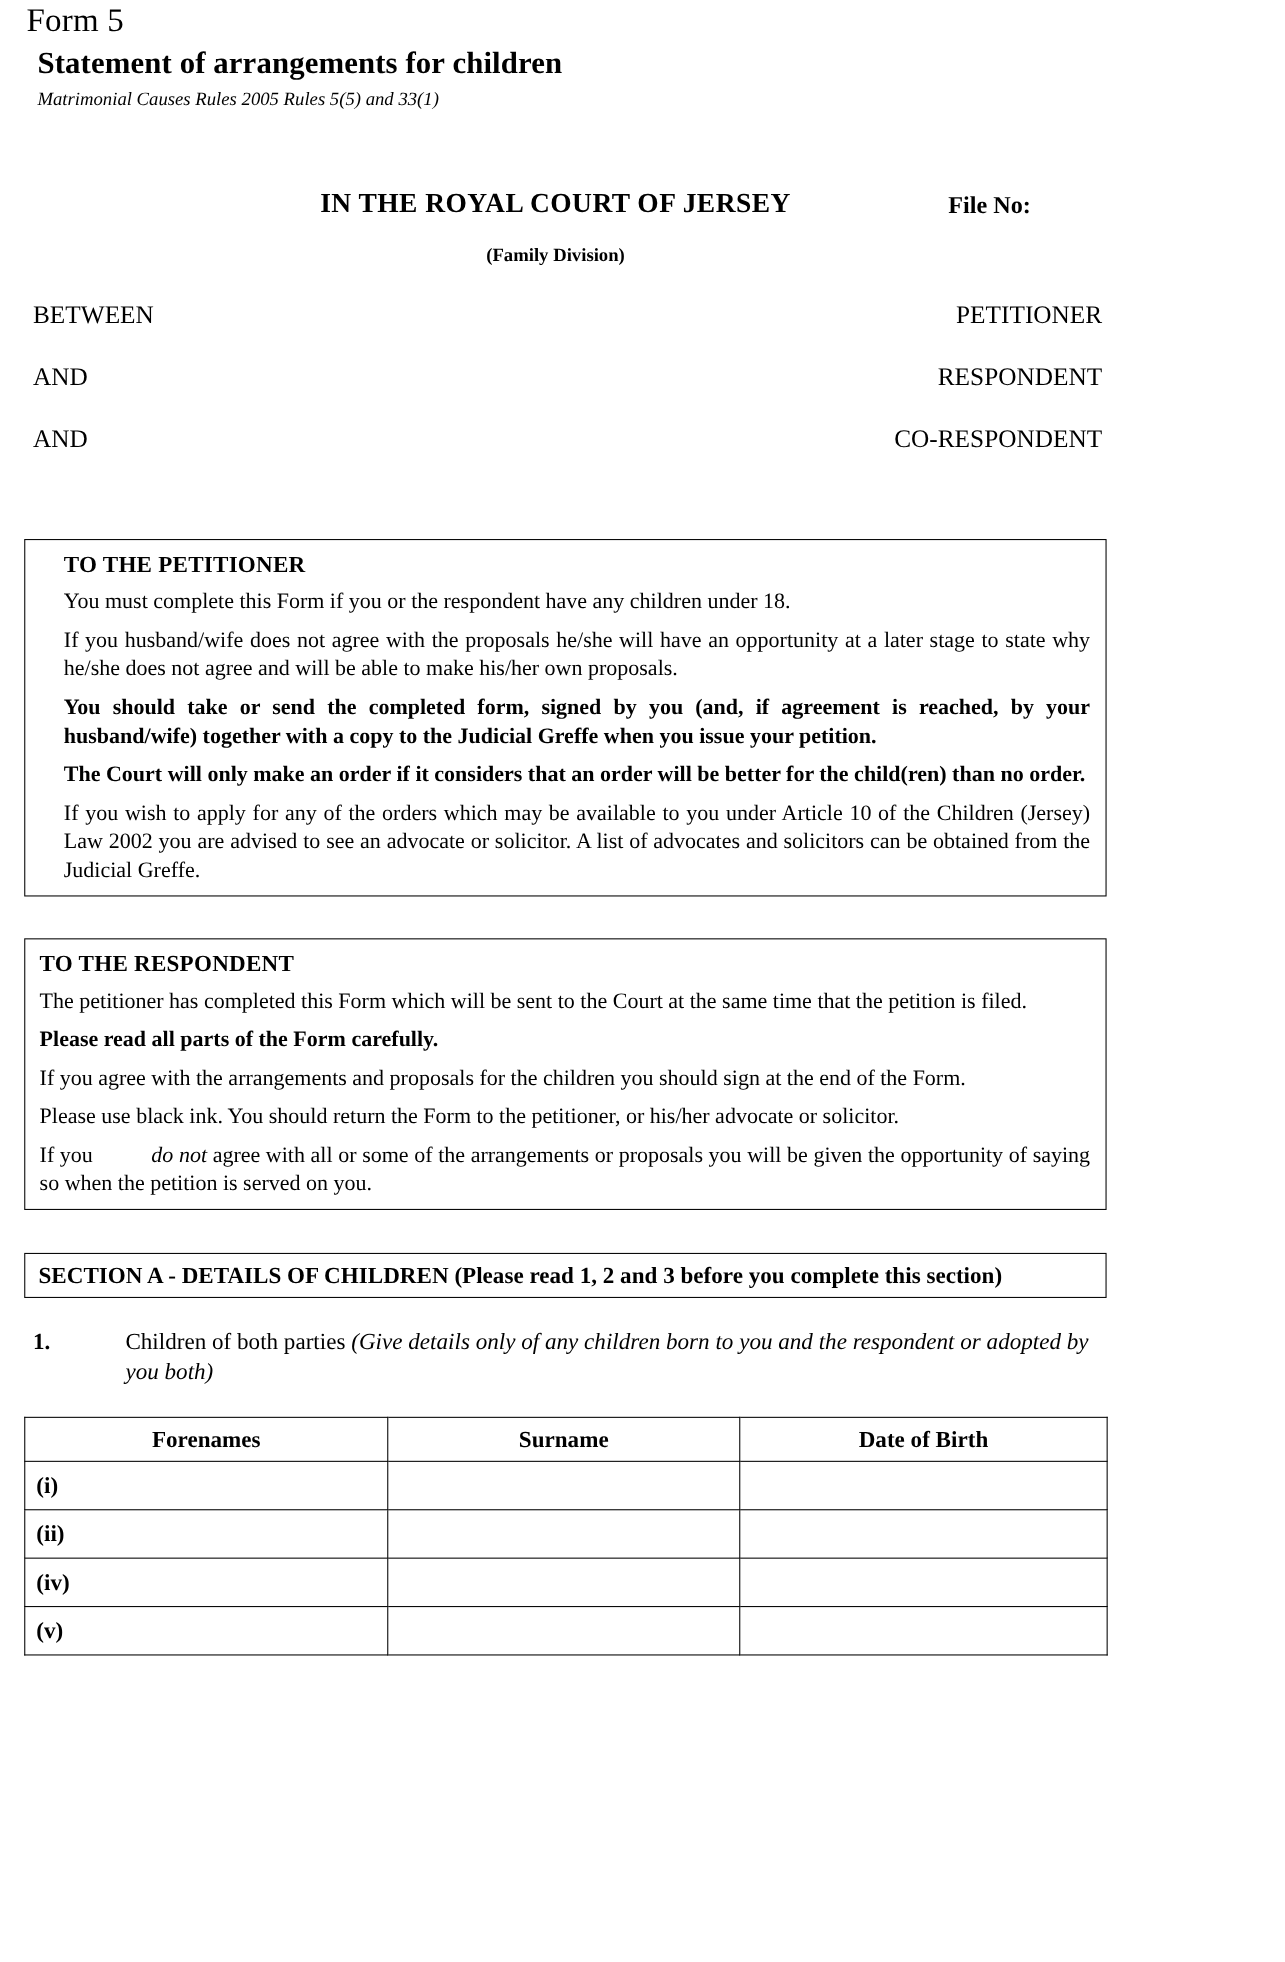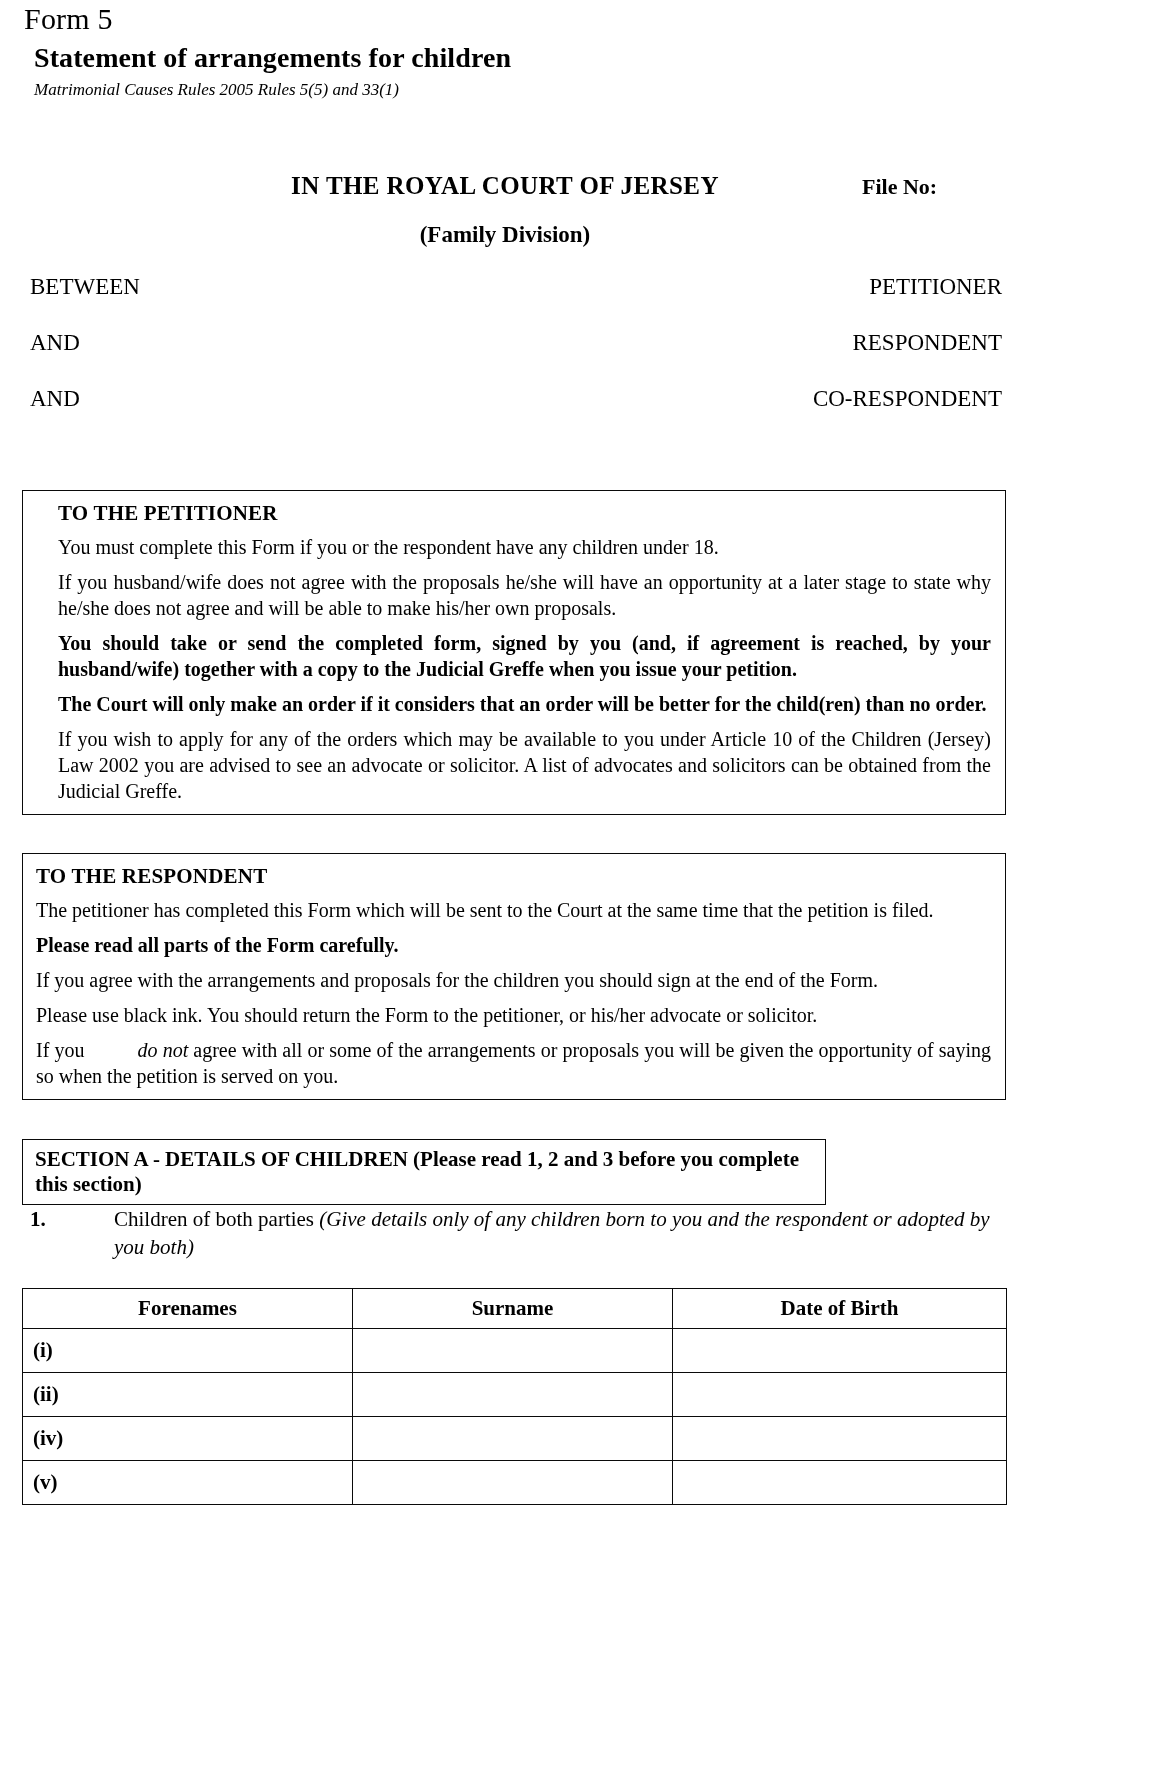--- a/index.html
+++ b/index.html
@@ -71,21 +71,21 @@
     top: 2px;
     font-size: 22px;
     font-weight: bold;
   }
   .division {
     position: absolute;
     left: 0;
     top: 222px;
     width: 1010px;
     text-align: center;
-    font-size: 23px;
+    font-size: 17px;
     font-weight: bold;
   }
 
   
   .party-row {
     position: absolute;
     left: 30px;
     width: 972px;
     height: 28px;
     font-size: 23px;
@@ -132,21 +132,21 @@
   }
   .notice-p:last-child { margin-bottom: 0; }
   .notice-p.bold { font-weight: bold; }
   .notice-p .ital { font-style: italic; margin-left: 48px; }
 
   
   .section-bar {
     position: absolute;
     left: 22px;
     top: 1139px;
-    width: 804px;
+    width: 984px;
     border: 1.6px solid #0a0a0a;
     box-sizing: border-box;
     padding: 7px 12px 7px 12px;
     font-size: 21px;
     font-weight: bold;
   }
 
   
   .item-1 {
     position: absolute;

